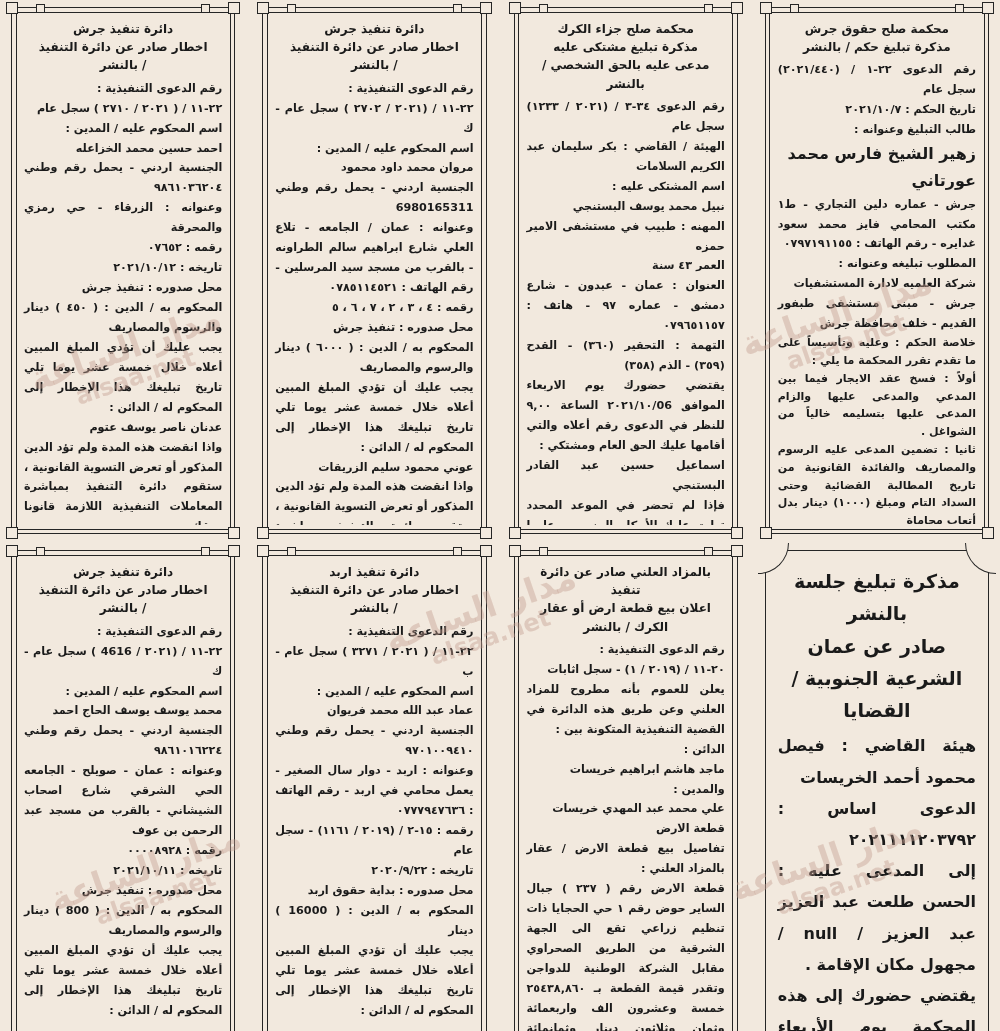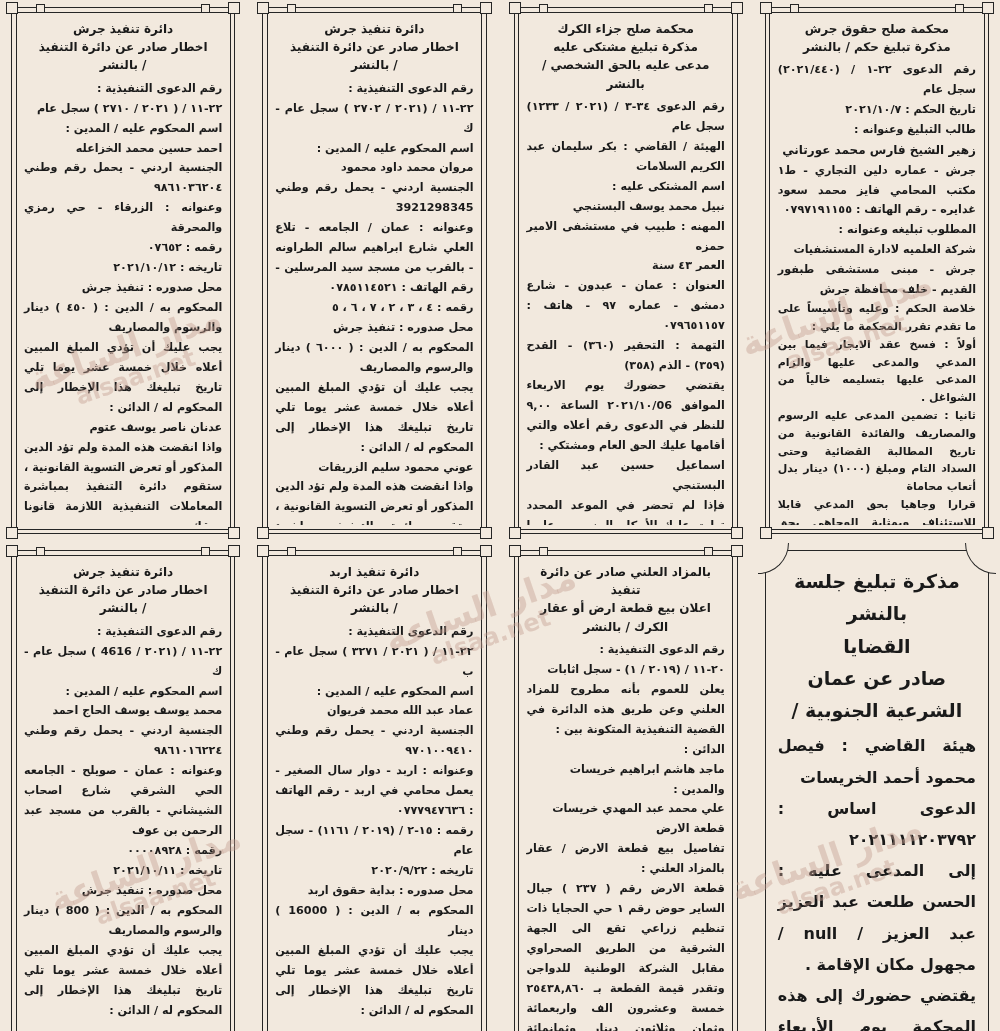--- a/index.html
+++ b/index.html
@@ -26,21 +26,21 @@
   .scroll{border:1.4px solid #262626;padding-top:14px;}
   .scroll::before{display:none;}
   .curl{position:absolute;width:30px;height:30px;border:1.4px solid #262626;background:#f2e9de;z-index:2;}
   .curl-l{top:-8px;left:-8px;border-radius:0 0 100% 0;border-top:none;border-left:none;}
   .curl-r{top:-8px;right:-8px;border-radius:0 0 0 100%;border-top:none;border-right:none;}
   
   .t{text-align:center;font-weight:bold;font-size:12px;line-height:1.52;}
   .scroll .t{font-size:19px;line-height:1.7;}
   .b{font-size:11.2px;font-weight:bold;line-height:1.78;text-align:justify;text-justify:inter-word;}
   .scroll .b{font-size:16px;line-height:1.95;}
-  .b.big{font-size:12px;line-height:1.7;text-align:right;}
+  .b.big{font-size:16px;line-height:1.7;text-align:right;}
   .b.sm{font-size:11px;line-height:1.62;}
   .t + .b{margin-top:4px;}
   
   .wm{position:absolute;z-index:5;transform:rotate(-19deg);text-align:center;
       color:rgba(196,158,142,.42);pointer-events:none;line-height:1.05;}
   .wm1{display:block;font-size:34px;font-weight:bold;}
   .wm2{display:block;font-size:24px;font-weight:bold;direction:ltr;}
 </style>
 </head>
 <body>
@@ -128,21 +128,21 @@
       <span class="corner c-bl"></span>
         <span class="corner c-br"></span>
       <div class="inner">
           <div class="t">دائرة تنفيذ جرش</div>
           <div class="t">اخطار صادر عن دائرة التنفيذ</div>
           <div class="t">/ بالنشر</div>
           <div class="b p">رقم الدعوى التنفيذية :</div>
           <div class="b p">٢٢-١١ / (٢٠٢١ / ٢٧٠٢ ) سجل عام - ك</div>
           <div class="b p">اسم المحكوم عليه / المدين :</div>
           <div class="b p">مروان محمد داود محمود</div>
-          <div class="b p">الجنسية اردني - يحمل رقم وطني 3921298345</div>
+          <div class="b p">الجنسية اردني - يحمل رقم وطني 6980165311</div>
           <div class="b p">وعنوانه : عمان / الجامعه - تلاع العلي شارع ابراهيم سالم الطراونه - بالقرب من مسجد سيد المرسلين - رقم الهاتف : ٠٧٨٥١١٤٥٢١</div>
           <div class="b p">رقمه : ٤ ، ٣ ، ٢ ، ٧ ، ٦ ، ٥</div>
           <div class="b p">محل صدوره : تنفيذ جرش</div>
           <div class="b p">المحكوم به / الدين : ( ٦٠٠٠ ) دينار والرسوم والمصاريف</div>
           <div class="b p">يجب عليك أن تؤدي المبلغ المبين أعلاه خلال خمسة عشر يوما تلي تاريخ تبليغك هذا الإخطار إلى المحكوم له / الدائن :</div>
           <div class="b p">عوني محمود سليم الزريقات</div>
           <div class="b p">واذا انقضت هذه المدة ولم تؤد الدين المذكور أو تعرض التسوية القانونية ، ستقوم دائرة التنفيذ بمباشرة المعاملات التنفيذية اللازمة قانونا بحقك .</div>
         </div>
     </div>
 
@@ -171,22 +171,22 @@
           <div class="b p">عدنان ناصر يوسف عتوم</div>
           <div class="b p">واذا انقضت هذه المدة ولم تؤد الدين المذكور أو تعرض التسوية القانونية ، ستقوم دائرة التنفيذ بمباشرة المعاملات التنفيذية اللازمة قانونا بحقك .</div>
         </div>
     </div>
 
     <div class="ad scroll">
       <span class="curl curl-l"></span>
       <span class="curl curl-r"></span>
       <div class="inner">
           <div class="t">مذكرة تبليغ جلسة بالنشر</div>
+          <div class="t">صادر عن عمان الشرعية الجنوبية /</div>
           <div class="t">القضايا</div>
-          <div class="t">صادر عن عمان الشرعية الجنوبية /</div>
           <div class="b p">هيئة القاضي : فيصل محمود أحمد الخريسات</div>
           <div class="b p">الدعوى اساس : ٢٠٢١١١١٢٠٣٧٩٢</div>
           <div class="b p">إلى المدعى عليه : الحسن طلعت عبد العزيز عبد العزيز / null / مجهول مكان الإقامة .</div>
           <div class="b p">يقتضي حضورك إلى هذه المحكمة يوم الأربعاء الموافق ٢٠٢١/١١/٢٤م الساعة ٩ صباحا وذلك للنظر في الدعوى رقم ٢٠٢١١١١٢٠٣٧٩٢ وموضوعها تفريق للافتداء والمقامة عليك من قبل المدعي : أريج محمد أحمد منصور لذا عليك الحضور في اليوم والوقت المعينين فإذا لم تحضر أو ترسل وكيلا أو منابا عنك أو تبد معذرة مشروعة لتخلفك عن الحضور فسيجري بحقك الايجاب الشرعي وعليه جرى تبليغك ذلك حسب الاصول تحريرا في ٢٠٢١/١٠/١٣م .</div>
         </div>
     </div>
 
     <div class="ad">
       <span class="corner c-tl"></span>
         <span class="corner c-tr"></span>

